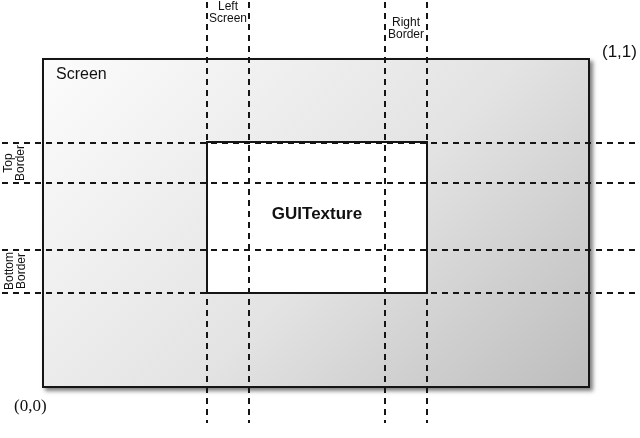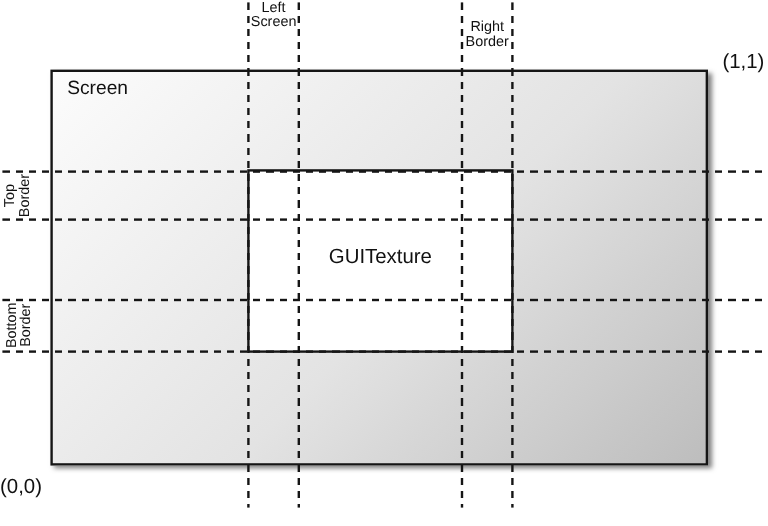--- a/index.html
+++ b/index.html
@@ -76,26 +76,27 @@
   }
   .texture-label {
     left: 206px; top: 141px;
     width: 222px; height: 153px;
     display: flex;
     align-items: center;
     justify-content: center;
     padding-bottom: 8px;
     box-sizing: border-box;
     font-size: 17px;
+    font-weight: bold;
   }
   .coord {
     font-size: 17px;
   }
   .coord-tr { left: 602px; top: 42px; }
-  .coord-bl { left: 0;  top: 396px; }
+  .coord-bl { left: 14px;  top: 396px; font-family: Liberation Serif, serif; }
   .small-label {
     font-size: 12px;
     line-height: 12px;
     text-align: center;
     white-space: pre-line;
   }
   .left-border-label  { left: 206px; top: 0px; width: 44px; }
   .right-border-label { left: 384px; top: 16px; width: 44px; }
   .rotated {
     transform: rotate(-90deg);

